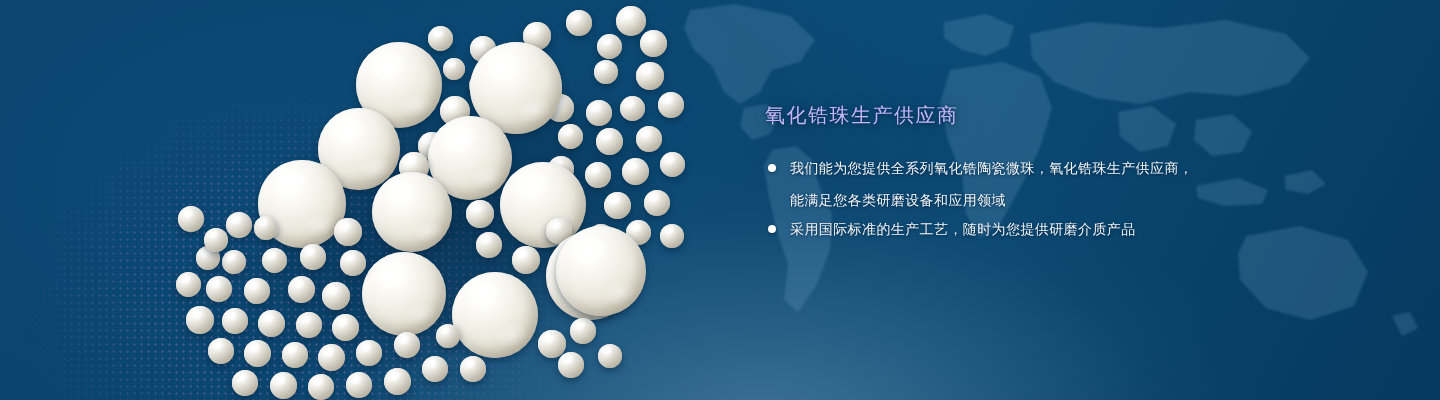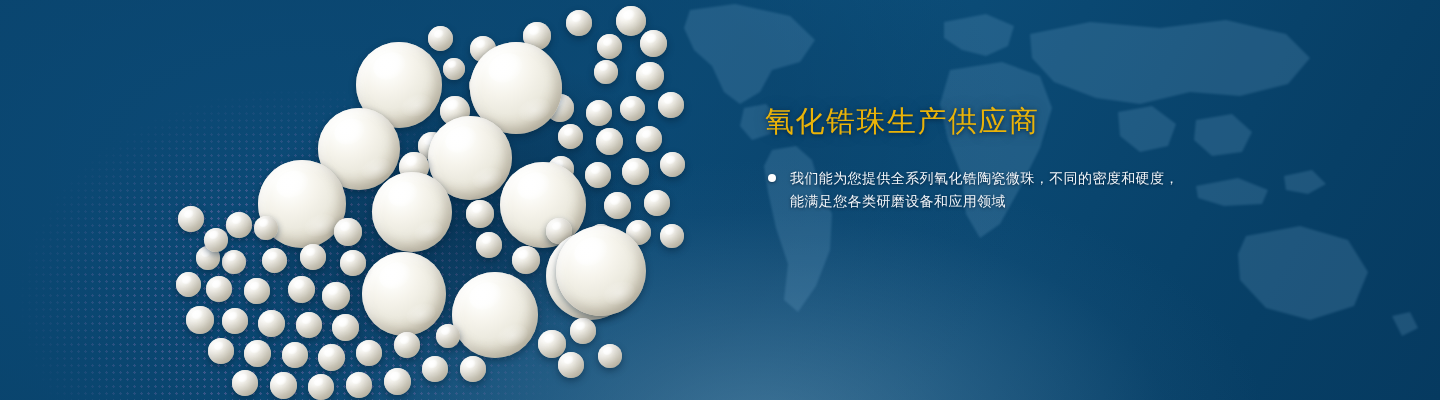--- a/index.html
+++ b/index.html
@@ -73,21 +73,21 @@
     transform:rotate(-18deg);
   }
   .bead.sm::before{left:22%;top:14%;width:40%;height:32%;}
   .bead.sm::after{display:none;}
 
   
   #copy{
     position:absolute;left:765px;top:104px;width:620px;
   }
   #headline{
-    font-size:29px;line-height:1.18;font-weight:400;color:#eab308;
+    font-size:20px;line-height:1.18;font-weight:400;color:#c4b5fd;
     letter-spacing:1.5px;
     text-shadow:0 1px 4px rgba(2,22,44,0.70), 0 0 14px rgba(10,60,100,0.45);
     margin:0 0 29px 0;
   }
   #bullets{list-style:none;margin:0;padding:0;}
   #bullets li{
     position:relative;
     padding-left:25px;
     margin-bottom:7px;
     font-size:14px;
@@ -97,21 +97,21 @@
     text-shadow:0 1px 3px rgba(2,22,44,0.75);
   }
   #bullets li:last-child{margin-bottom:0;}
   .dot{
     position:absolute;left:3px;top:7px;
     width:8px;height:8px;border-radius:50%;
     background:#ffffff;
     box-shadow:0 1px 3px rgba(2,22,44,0.55);
   }
   .btxt{display:block;}
-  .btxt + .btxt{margin-top:1px;}
+  .btxt + .btxt{margin-top:10px;}
 </style>
 </head>
 <body>
 
 <div id="banner">
 
   <div class="bg-base"></div>
 
   <div class="bg-map">
     <svg viewBox="0 0 1440 400" preserveAspectRatio="none" aria-hidden="true">
@@ -236,19 +236,23 @@
     <span class="bead" style="left:556px;top:226px;width:90px;height:90px;"></span>
     <span class="bead sm" style="left:178px;top:206px;width:26px;height:26px;"></span>
     <span class="bead sm" style="left:204px;top:228px;width:24px;height:24px;"></span>
   </div>
 
   <div id="copy">
     <h1 id="headline">氧化锆珠生产供应商</h1>
     <ul id="bullets">
       <li>
         <span class="dot"></span>
-        <span class="btxt">我们能为您提供全系列氧化锆陶瓷微珠，不同的密度和硬度，</span>
+        <span class="btxt">我们能为您提供全系列氧化锆陶瓷微珠，氧化锆珠生产供应商，</span>
         <span class="btxt">能满足您各类研磨设备和应用领域</span>
+      </li>
+      <li>
+        <span class="dot"></span>
+        <span class="btxt">采用国际标准的生产工艺，随时为您提供研磨介质产品</span>
       </li>
     </ul>
   </div>
 
 </div>
 
 </body></html>

